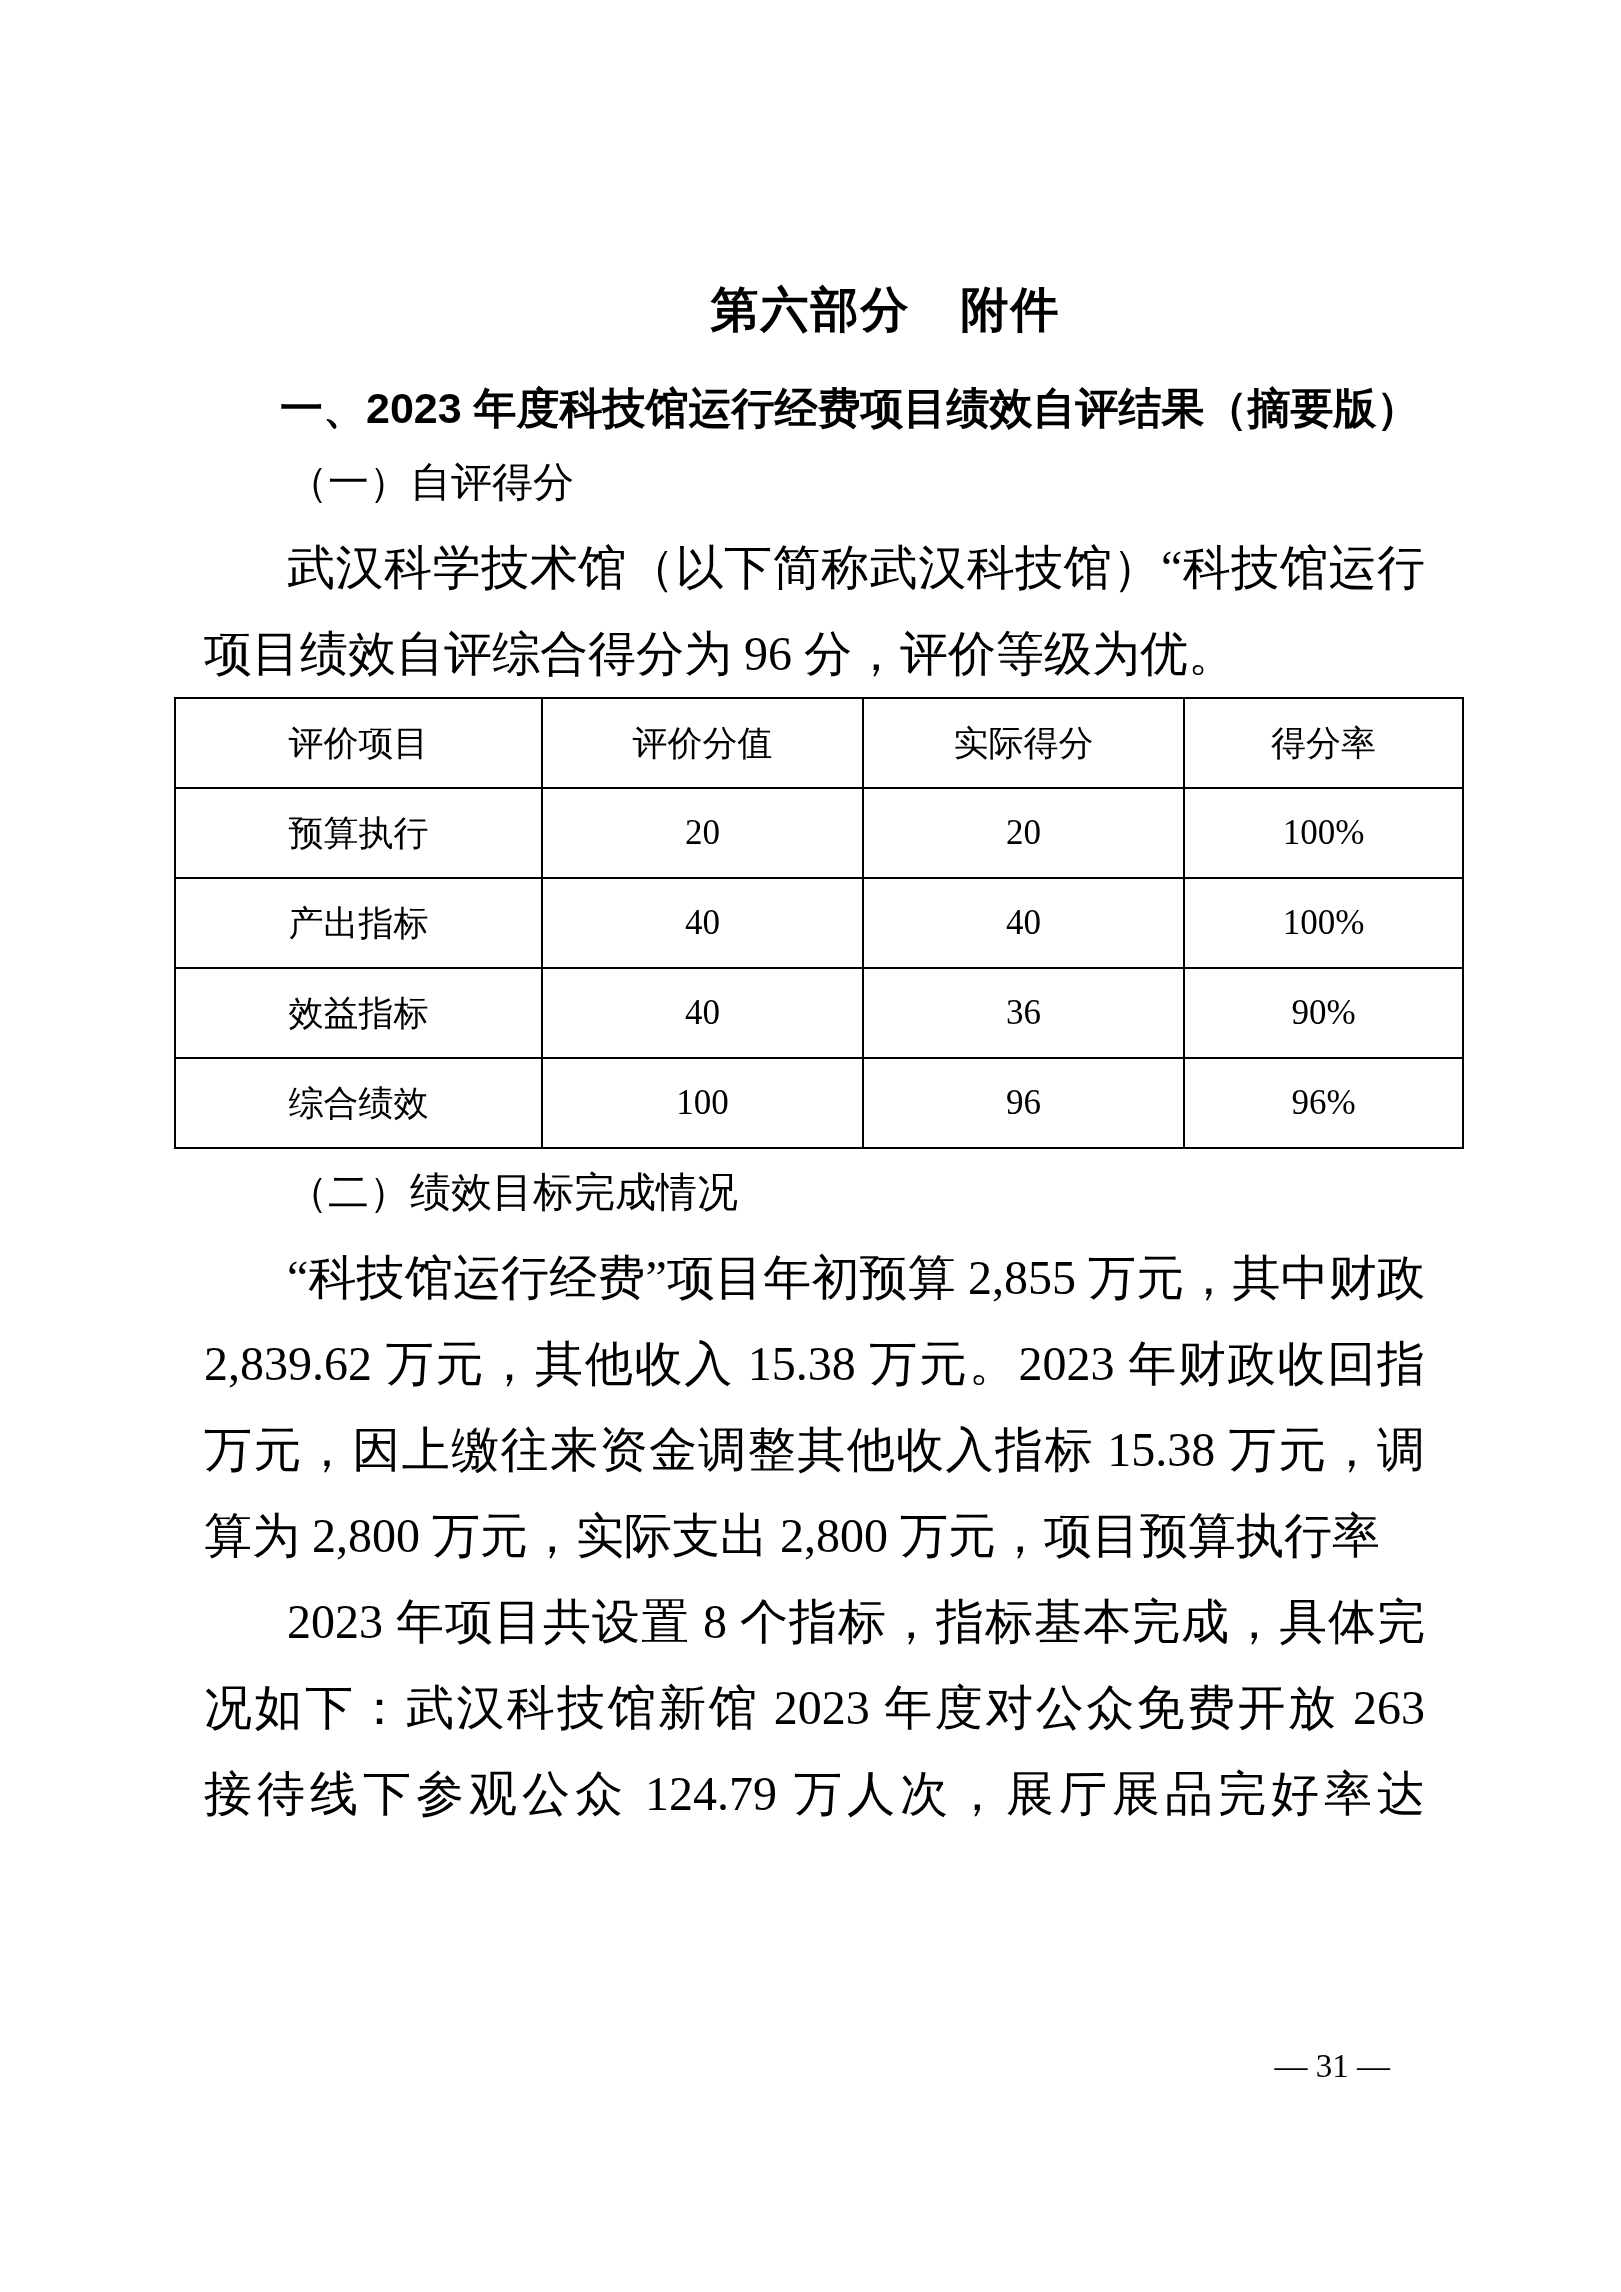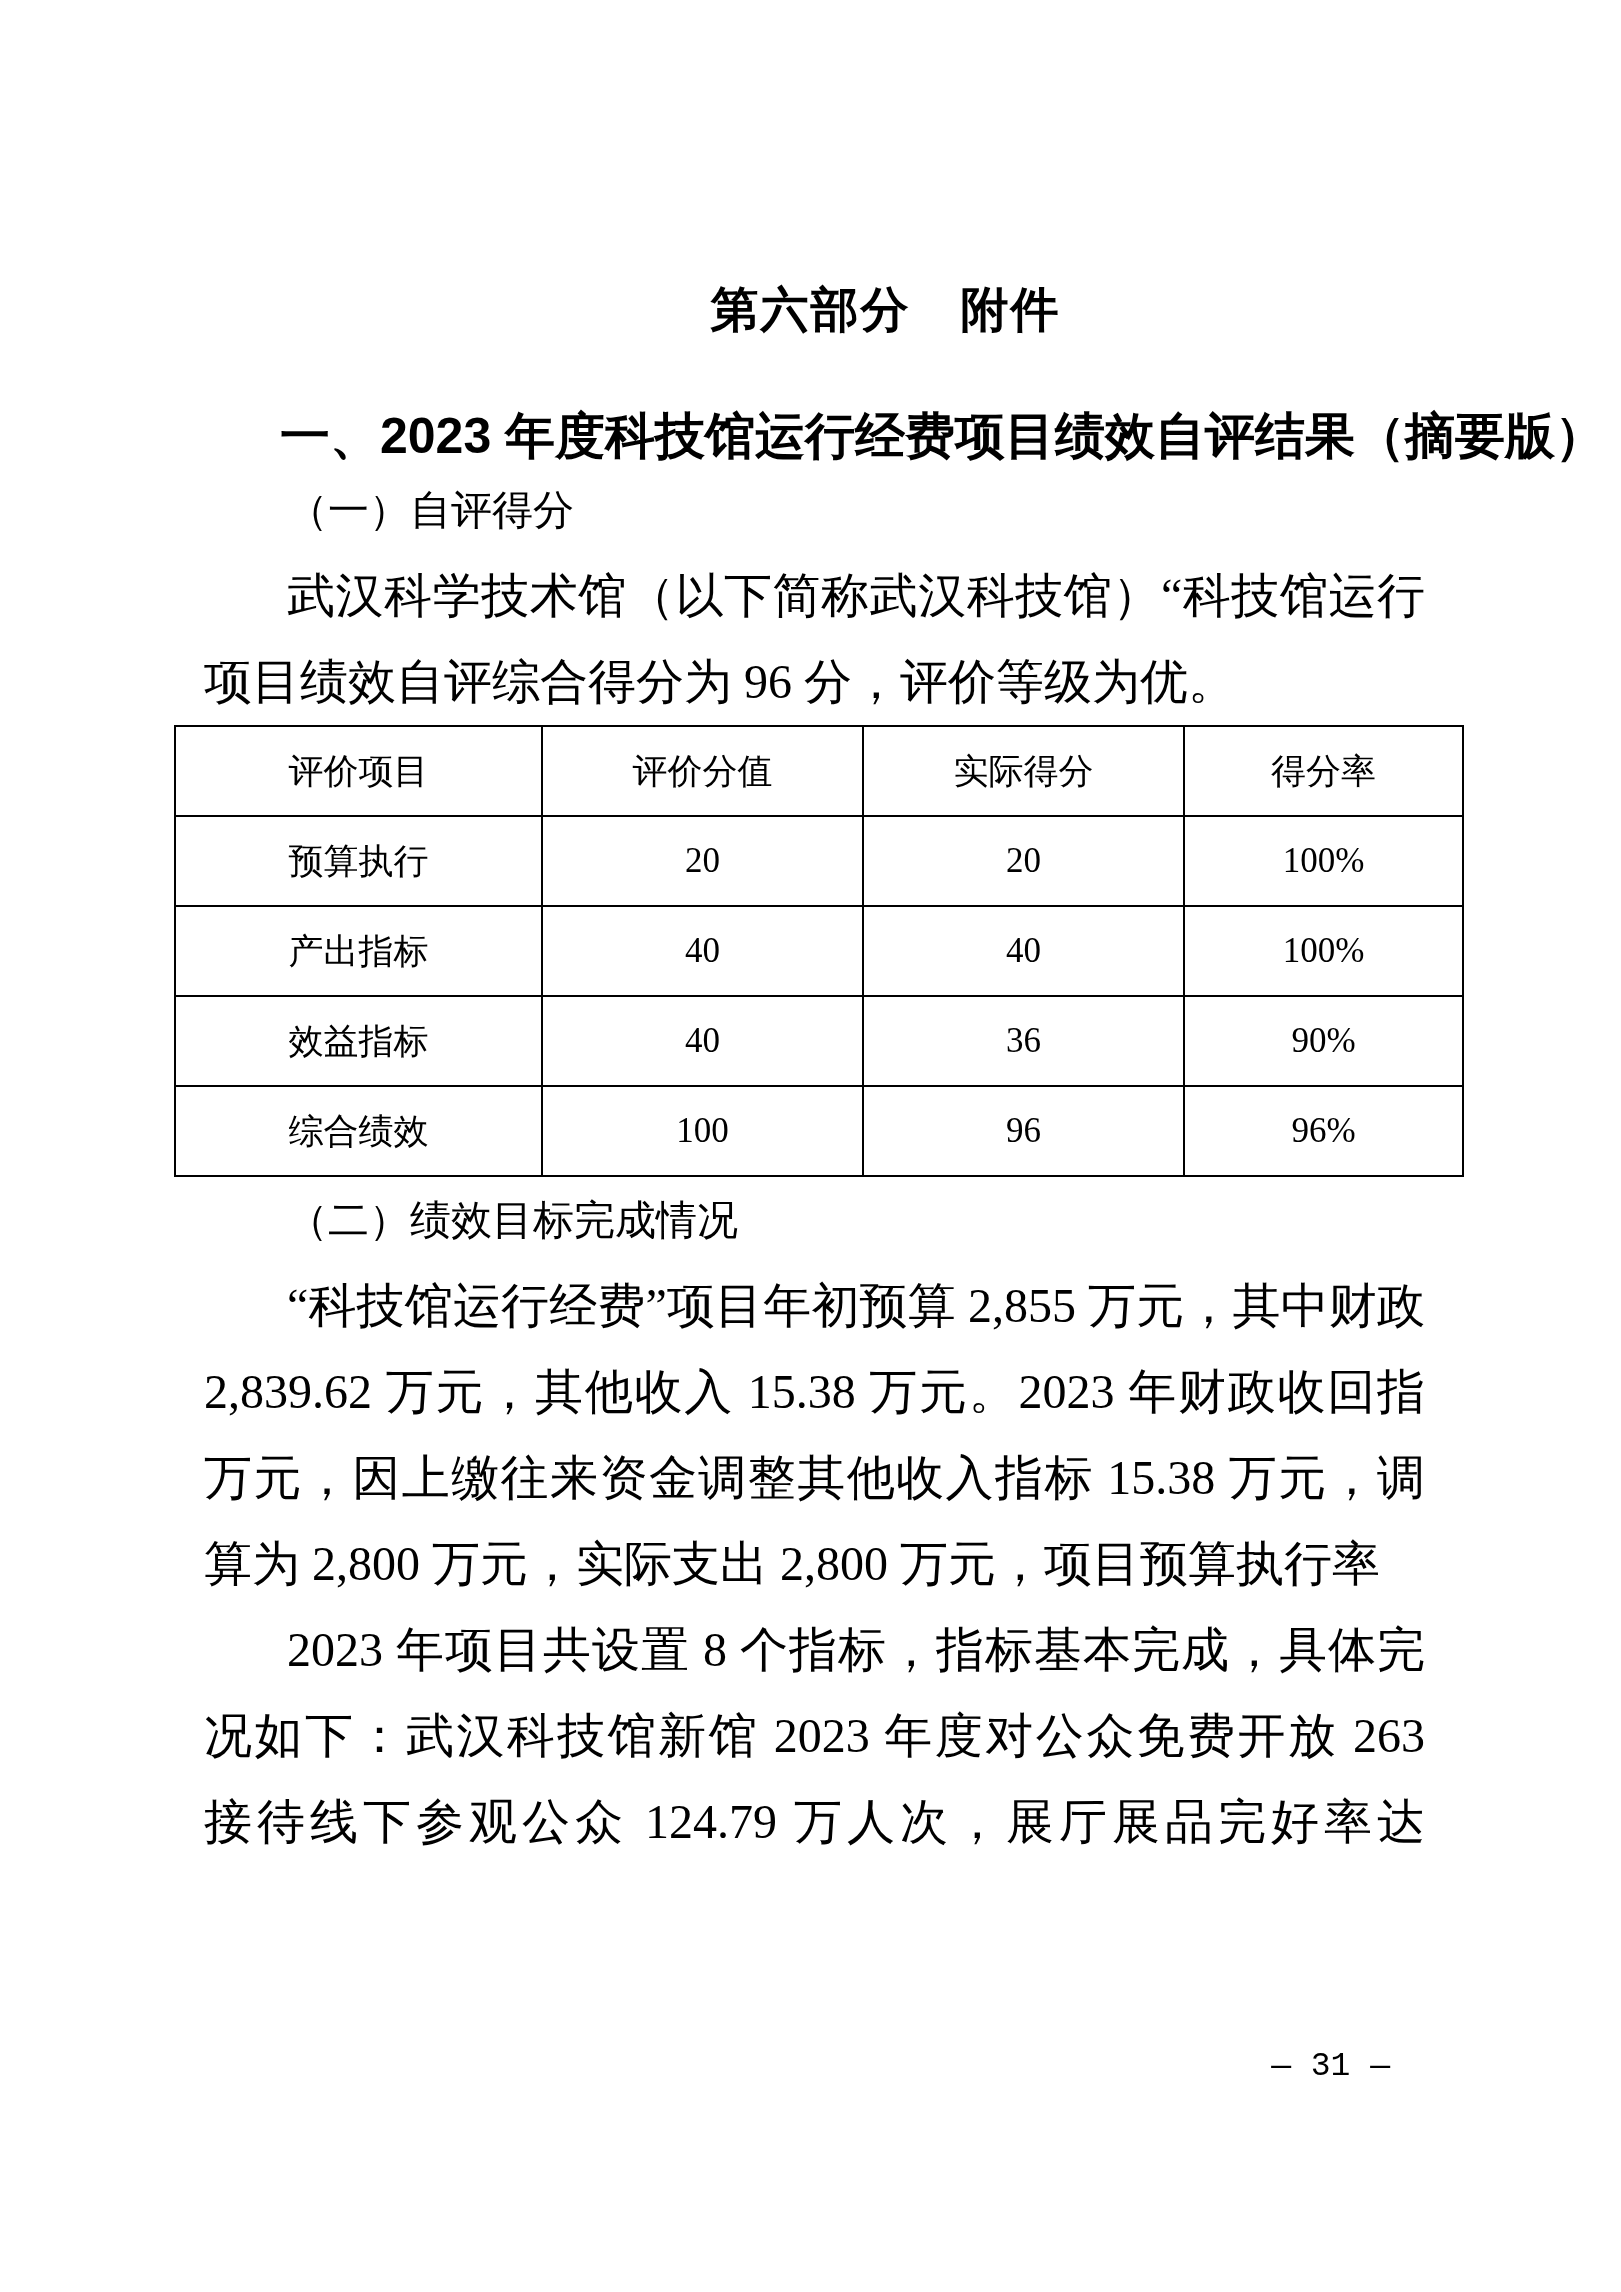--- a/index.html
+++ b/index.html
@@ -20,23 +20,23 @@
   .doc-title{
     margin-top:274px;
     height:71px;line-height:71px;
     font-size:48px;font-weight:bold;
     text-align:center;
     position:relative;left:71px;
     letter-spacing:2px;
     white-space:nowrap;
   }
   .section-heading{
-    margin-top:61px;
+    margin-top:33px;
     line-height:61px;
-    font-size:50px;font-weight:bold;
+    font-size:43px;font-weight:bold;
     font-family:"Liberation Sans","DejaVu Sans",sans-serif;
     text-indent:76px;
     white-space:nowrap;
   }
   .sub-first{margin-top:0;}
   .body-line{
     height:86px;line-height:86px;
     font-size:48px;
     white-space:nowrap;
   }
@@ -72,21 +72,20 @@
   .score-table thead th{border-bottom:2.9px solid #000;}
   .col-1{width:367px;}
   .col-2{width:321px;}
   .col-3{width:321px;}
   .col-4{width:279px;}
   .page-footer{
     position:absolute;
     top:2047px;right:231px;
     font-size:33px;line-height:39px;
     white-space:nowrap;
-    font-family:Liberation Mono, monospace;
   }
 </style>
 </head>
 <body>
 
 <div class="page">
   <div class="content">
 
     <div class="doc-title">第六部分　附件</div>
 

